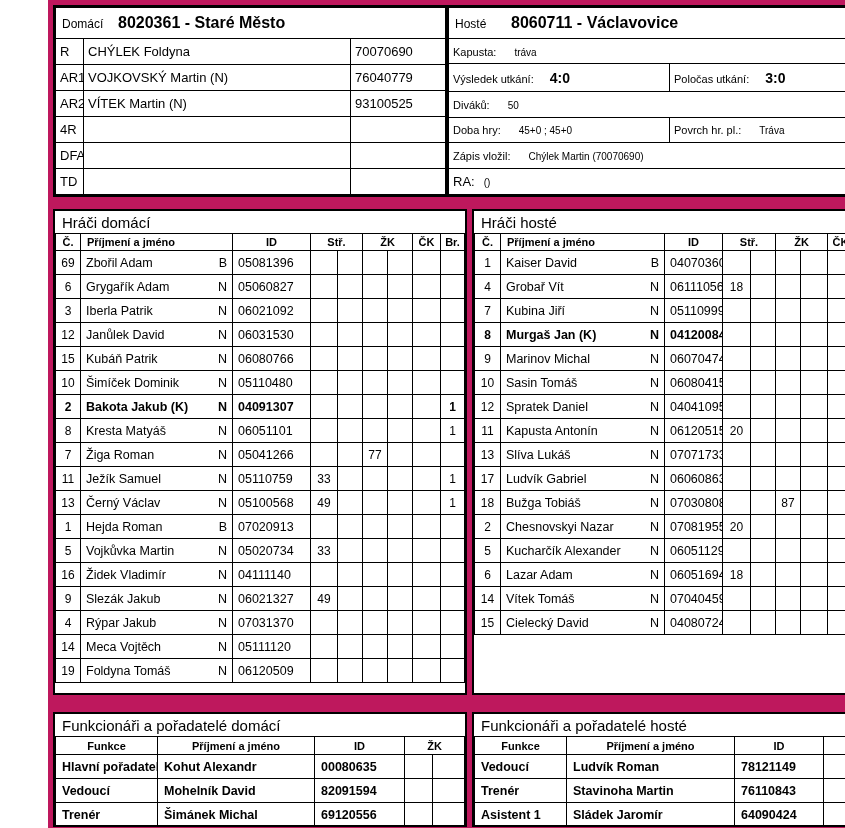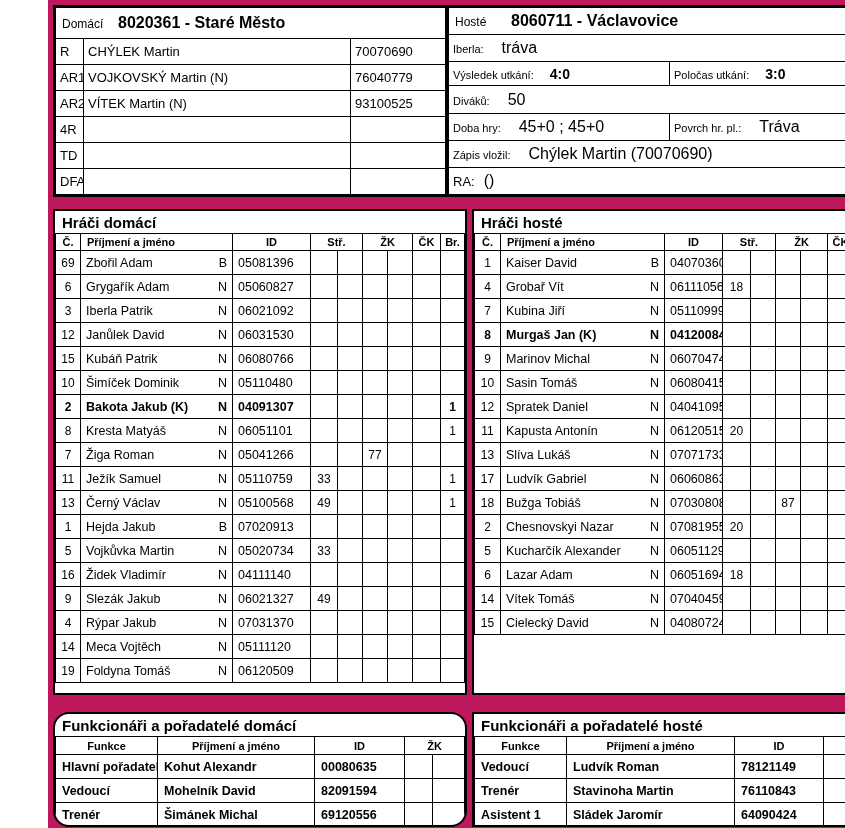--- a/index.html
+++ b/index.html
@@ -3,40 +3,40 @@
 <meta charset="utf-8">
 <style>
   html,body{margin:0;padding:0;background:#fff;}
   body{width:845px;height:828px;font-family:"Liberation Sans",sans-serif;color:#000;}
   .page{position:relative;width:845px;height:828px;background:#be185d;overflow:hidden;margin-left:48px;}
   .box{position:absolute;border:2px solid #000;box-sizing:border-box;background:#fff;overflow:hidden;}
   #top-home{left:5px;top:5px;width:395px;height:192px;}
   #top-away{left:398px;top:5px;width:419px;height:192px;}
   #players-home{left:5px;top:209px;width:414px;height:486px;}
   #players-away{left:424px;top:209px;width:415px;height:486px;}
-  #off-home{left:5px;top:712px;width:414px;height:115px;border-radius:16px;}
+  #off-home{left:5px;top:712px;width:414px;height:115px;}
   #off-away{left:424px;top:712px;width:487px;height:115px;}
 
   table{border-collapse:collapse;width:100%;table-layout:fixed;}
   td,th{border:1px solid #000;overflow:hidden;white-space:nowrap;vertical-align:middle;}
 
   
   .toptable{height:100%;}
   .toptable td{font-size:13px;padding:0 4px;}
   .team-row td{padding:0 4px;}
   .team-label{display:inline-block;width:56px;font-size:12px;padding-left:2px;}
   .team-title{font-size:16px;font-weight:bold;}
   .role-cell{font-size:12px;padding-left:5px;}
   .rid-cell{padding-left:6px;}
   .lbl{font-size:11px;}
-  .val{font-size:16px;margin-left:18px;}
+  .val{font-size:10px;margin-left:18px;}
   .val.b{font-weight:bold;font-size:14px;margin-left:16px;}
 
   
-  .sec-title{font-size:15px;font-weight:bold;padding:3px 20px 2px 7px;line-height:17px;}
+  .sec-title{font-size:15px;font-weight:normal;padding:3px 20px 2px 7px;line-height:17px;}
 
   
   .ptable th{font-size:11px;font-weight:bold;height:16px;padding:0 3px;}
   .ptable th.h-name{text-align:left;padding-left:6px;}
   .ptable td{font-size:12.5px;height:23px;padding:0 5px;}
   .ptable td.c-num{text-align:center;padding:0 2px;font-size:12px;}
   .ptable td.c-id{padding-left:5px;letter-spacing:0;}
   .ptable td.c-mini{text-align:center;padding:0 1px;font-size:12px;}
   .ppos{float:right;}
   tr.bold td{font-weight:bold;}
@@ -60,66 +60,66 @@
       <tbody>
         <tr class="team-row">
           <td colspan="3">
             <span class="team-label">Domácí</span><span class="team-title">8020361 - Staré Město</span>
           </td>
         </tr>
       </tbody>
       <tbody>
           <tr>
     <td class="role-cell">R</td>
-    <td>CHÝLEK Martin</td>
+    <td>CHÝLEK Foldyna</td>
     <td class="rid-cell">70070690</td>
   </tr>
           <tr>
     <td class="role-cell">AR1</td>
     <td>VOJKOVSKÝ Martin (N)</td>
     <td class="rid-cell">76040779</td>
   </tr>
           <tr>
     <td class="role-cell">AR2</td>
     <td>VÍTEK Martin (N)</td>
     <td class="rid-cell">93100525</td>
   </tr>
           <tr>
     <td class="role-cell">4R</td>
     <td></td>
     <td class="rid-cell"></td>
   </tr>
           <tr>
-    <td class="role-cell">TD</td>
+    <td class="role-cell">DFA</td>
     <td></td>
     <td class="rid-cell"></td>
   </tr>
           <tr>
-    <td class="role-cell">DFA</td>
+    <td class="role-cell">TD</td>
     <td></td>
     <td class="rid-cell"></td>
   </tr>
         </tbody>
     </table>
   </div>
 
   <div class="box" id="top-away">
     <table class="toptable">
       <colgroup>
           <col style="width:221px">
           <col>
         </colgroup>
       <tbody>
         <tr class="team-row">
           <td colspan="2">
             <span class="team-label">Hosté</span><span class="team-title">8060711 - Václavovice</span>
           </td>
         </tr>
         <tr>
-          <td colspan="2"><span class="lbl">Iberla:</span><span class="val">tráva</span></td>
+          <td colspan="2"><span class="lbl">Kapusta:</span><span class="val">tráva</span></td>
         </tr>
         <tr>
           <td><span class="lbl">Výsledek utkání:</span><span class="val b">4:0</span></td>
           <td><span class="lbl">Poločas utkání:</span><span class="val b">3:0</span></td>
         </tr>
         <tr>
           <td colspan="2"><span class="lbl">Diváků:</span><span class="val">50</span></td>
         </tr>
         <tr>
           <td><span class="lbl">Doba hry:</span><span class="val">45+0 ; 45+0</span></td>
@@ -277,21 +277,21 @@
     <td class="c-id">05100568</td>
     <td class="c-mini">49</td>
     <td class="c-mini"></td>
     <td class="c-mini"></td>
     <td class="c-mini"></td>
     <td class="c-mini"></td>
     <td class="c-mini">1</td>
   </tr>
           <tr>
     <td class="c-num">1</td>
-    <td class="c-name"><span class="ppos">B</span><span>Hejda Jakub</span></td>
+    <td class="c-name"><span class="ppos">B</span><span>Hejda Roman</span></td>
     <td class="c-id">07020913</td>
     <td class="c-mini"></td>
     <td class="c-mini"></td>
     <td class="c-mini"></td>
     <td class="c-mini"></td>
     <td class="c-mini"></td>
     <td class="c-mini"></td>
   </tr>
           <tr>
     <td class="c-num">5</td>

